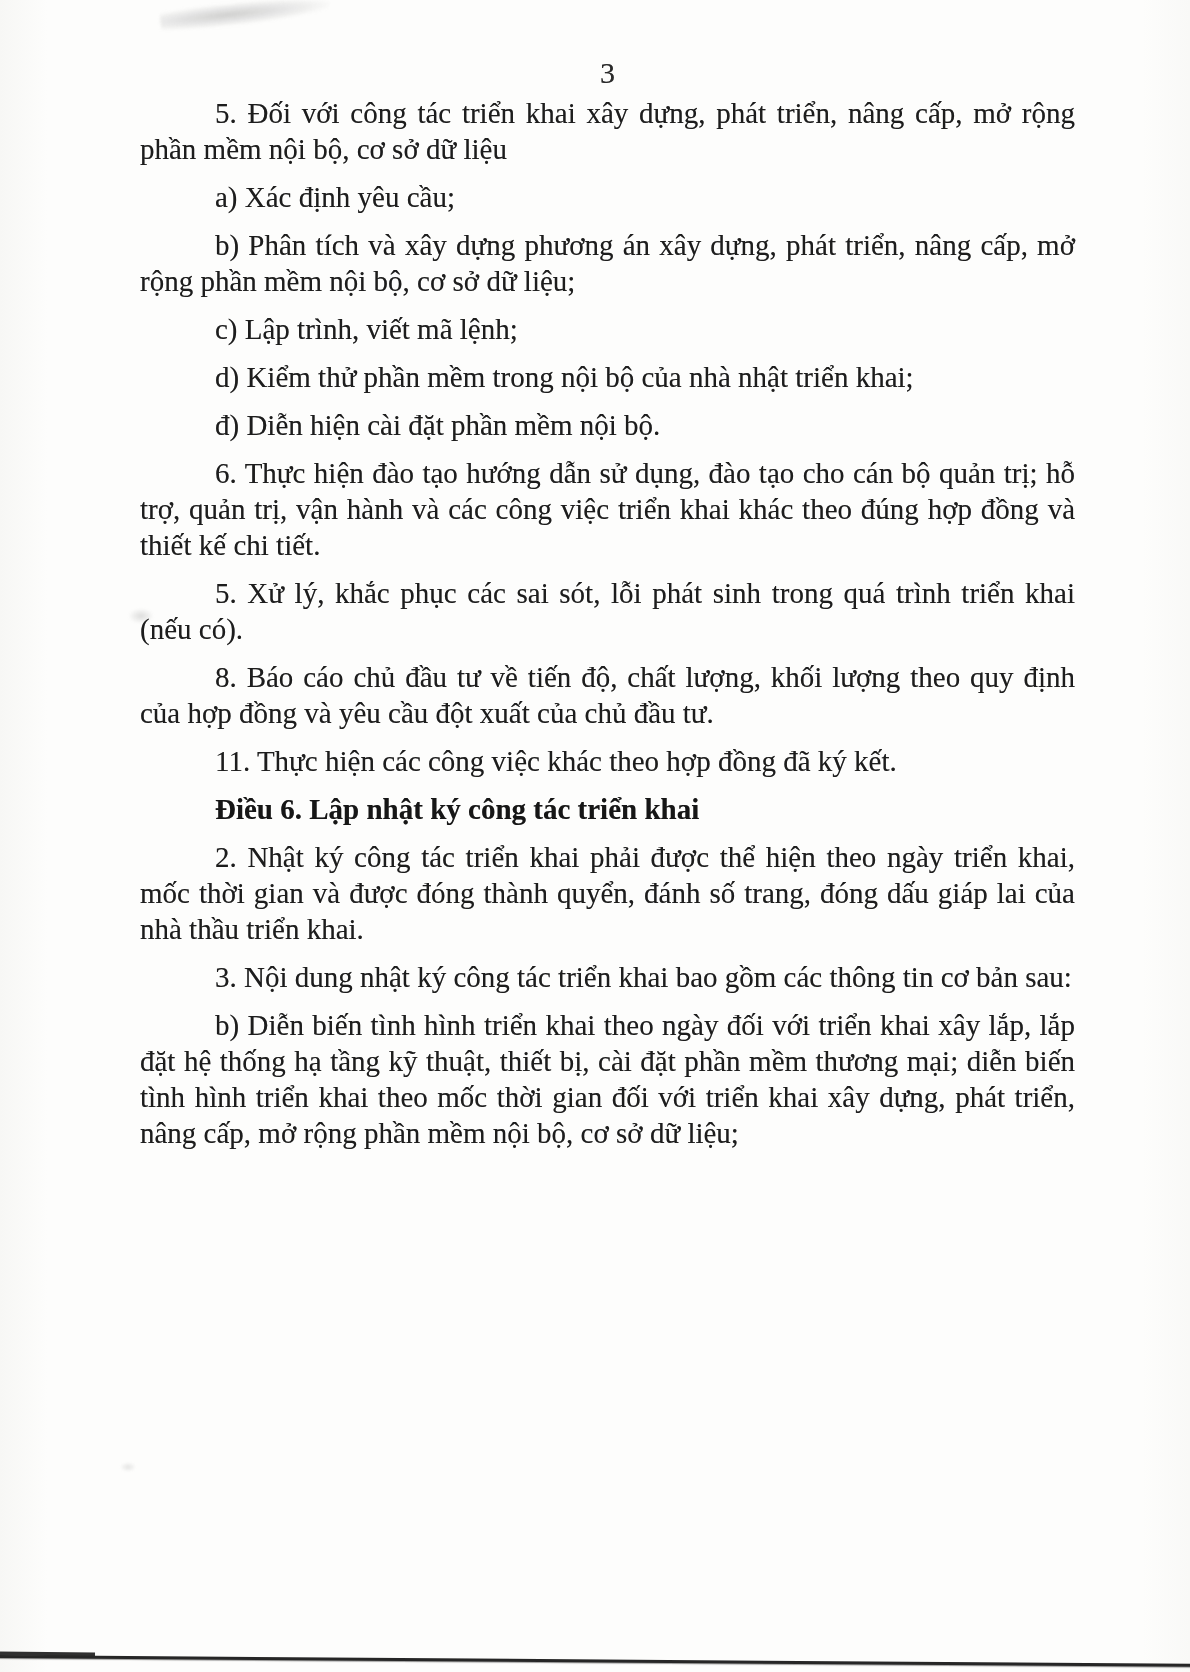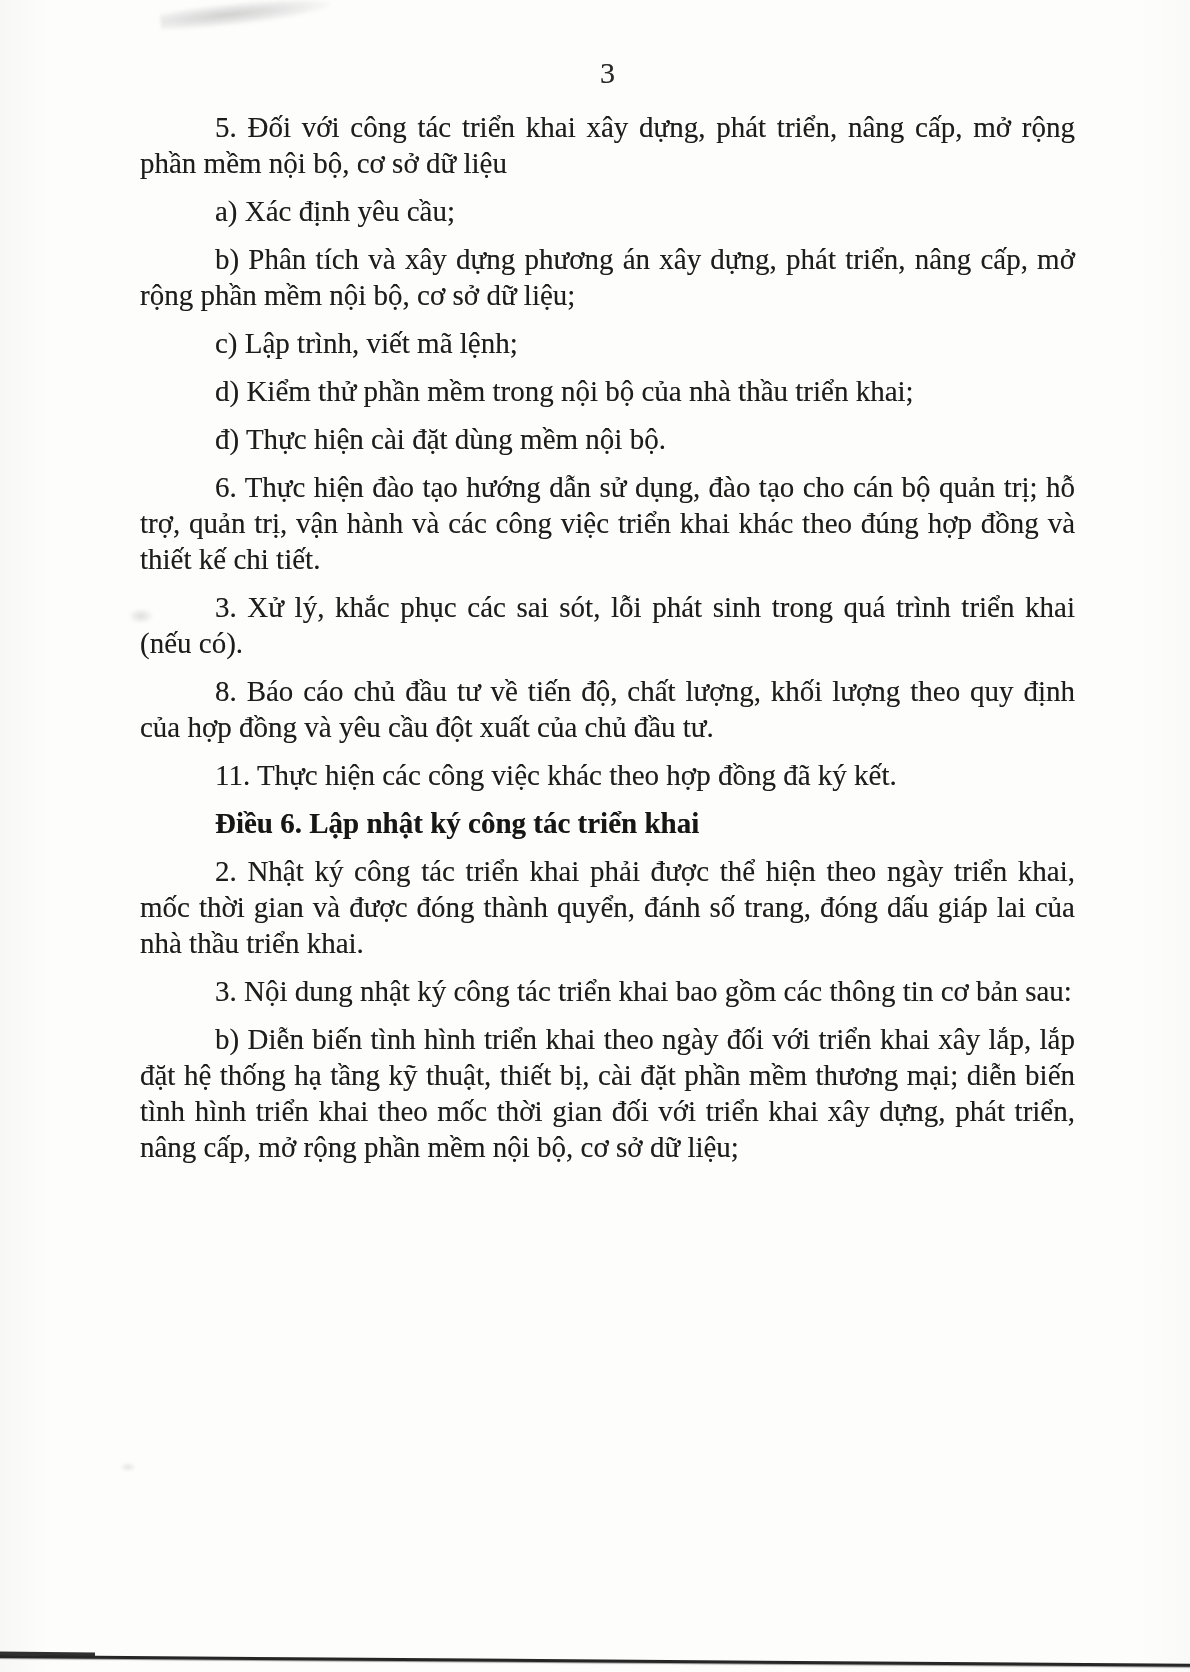--- a/index.html
+++ b/index.html
@@ -24,21 +24,21 @@
     top: 56px;
     left: 140px;
     width: 935px;
     text-align: center;
     font-size: 30px;
     color: #2a2a2a;
     text-shadow: 0 0 0.5px rgba(40,40,40,0.5);
   }
   .doc-body {
     position: absolute;
-    top: 109px;
+    top: 95px;
     left: 140px;
     width: 935px;
     font-size: 29px;
     line-height: 36px;
     color: #1d1d1d;
     text-align: justify;
     text-shadow: 0 0 0.5px rgba(30,30,30,0.45);
   }
   .para {
     margin: 0 0 12px 0;
@@ -108,24 +108,24 @@
   <div class="smudge-left2"></div>
 
   <div class="page-number">3</div>
 
   <main class="doc-body">
 
   <p class="para">5. Đối với công tác triển khai xây dựng, phát triển, nâng cấp, mở rộng phần mềm nội bộ, cơ sở dữ liệu</p>
       <p class="para">a) Xác định yêu cầu;</p>
       <p class="para">b) Phân tích và xây dựng phương án xây dựng, phát triển, nâng cấp, mở rộng phần mềm nội bộ, cơ sở dữ liệu;</p>
       <p class="para">c) Lập trình, viết mã lệnh;</p>
-      <p class="para">d) Kiểm thử phần mềm trong nội bộ của nhà thầu triển khai;</p>
-      <p class="para">đ) Thực hiện cài đặt dùng mềm nội bộ.</p>
+      <p class="para">d) Kiểm thử phần mềm trong nội bộ của nhà nhật triển khai;</p>
+      <p class="para">đ) Diễn hiện cài đặt phần mềm nội bộ.</p>
       <p class="para">6. Thực hiện đào tạo hướng dẫn sử dụng, đào tạo cho cán bộ quản trị; hỗ trợ, quản trị, vận hành và các công việc triển khai khác theo đúng hợp đồng và thiết kế chi tiết.</p>
-      <p class="para">3. Xử lý, khắc phục các sai sót, lỗi phát sinh trong quá trình triển khai (nếu có).</p>
+      <p class="para">5. Xử lý, khắc phục các sai sót, lỗi phát sinh trong quá trình triển khai (nếu có).</p>
       <p class="para">8. Báo cáo chủ đầu tư về tiến độ, chất lượng, khối lượng theo quy định của hợp đồng và yêu cầu đột xuất của chủ đầu tư.</p>
       <p class="para">11. Thực hiện các công việc khác theo hợp đồng đã ký kết.</p>
       <p class="para heading">Điều 6. Lập nhật ký công tác triển khai</p>
       <p class="para">2. Nhật ký công tác triển khai phải được thể hiện theo ngày triển khai, mốc thời gian và được đóng thành quyển, đánh số trang, đóng dấu giáp lai của nhà thầu triển khai.</p>
       <p class="para">3. Nội dung nhật ký công tác triển khai bao gồm các thông tin cơ bản sau:</p>
       <p class="para">b) Diễn biến tình hình triển khai theo ngày đối với triển khai xây lắp, lắp đặt hệ thống hạ tầng kỹ thuật, thiết bị, cài đặt phần mềm thương mại; diễn biến tình hình triển khai theo mốc thời gian đối với triển khai xây dựng, phát triển, nâng cấp, mở rộng phần mềm nội bộ, cơ sở dữ liệu;</p>
     </main>
 
   <div class="scan-edge-tick"></div>
   <div class="scan-edge-line"></div>

